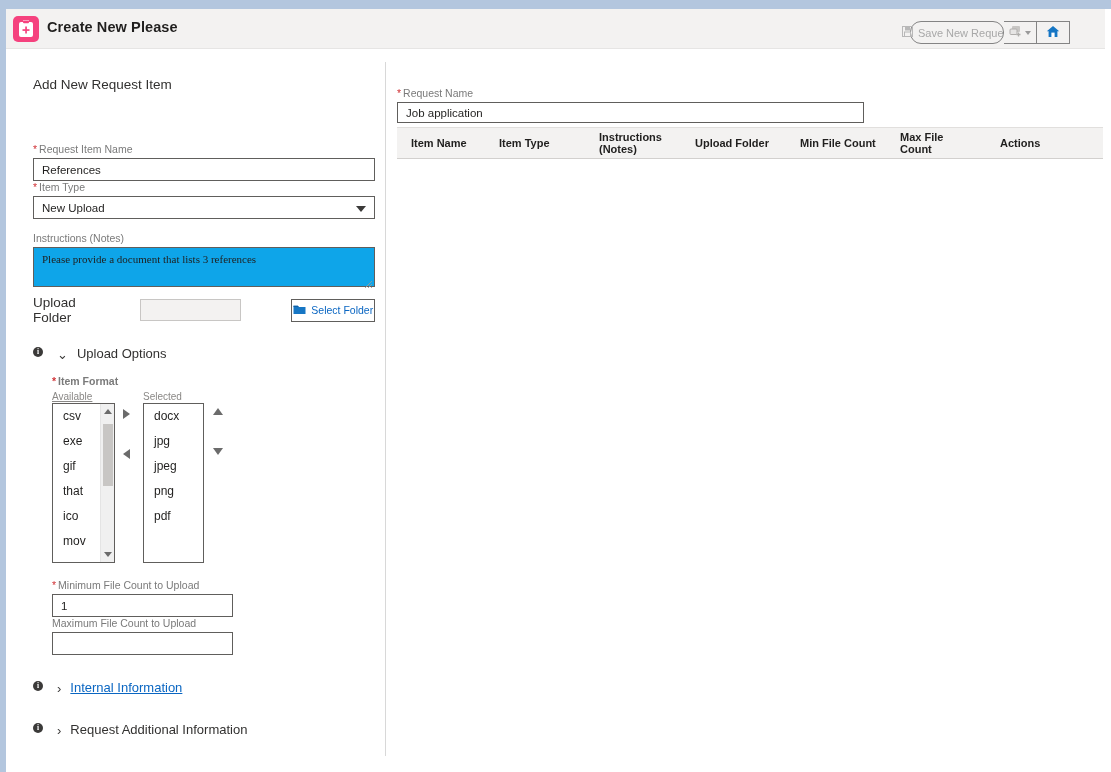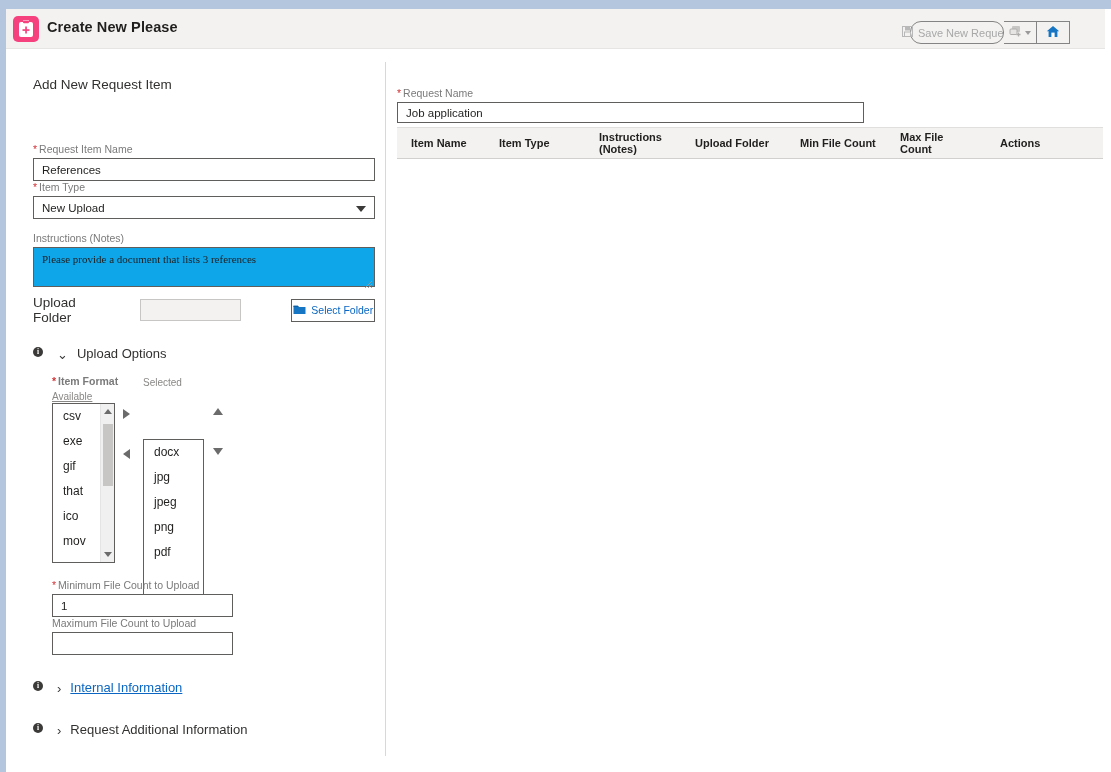--- a/index.html
+++ b/index.html
@@ -171,30 +171,30 @@
   }
   .acc-label.link { color: #0a66c2; text-decoration: underline; cursor: pointer; }
   .acc-upload { top: 298px; }
   .acc-internal { top: 632px; }
   .acc-additional { top: 674px; }
 
   
   .itemformat-label { position: absolute; left: 52px; top: 326px; font-size: 10.5px; color: #7a7a7a; font-weight: bold; }
   .list-cap { position: absolute; font-size: 10px; color: #8a8886; }
   .cap-avail { left: 52px; top: 342px; text-decoration: underline; }
-  .cap-sel { left: 143px; top: 328px; }
+  .cap-sel { left: 143px; top: 342px; }
 
   .listbox {
     position: absolute;
     border: 1px solid #605e5c;
     background: #ffffff;
     overflow: hidden;
   }
   .lb-avail { left: 52px; top: 354px; width: 63px; height: 160px; }
-  .lb-sel { left: 143px; top: 354px; width: 61px; height: 160px; margin-top: 36px; }
+  .lb-sel { left: 143px; top: 354px; width: 61px; height: 160px; }
   .lb-item {
     font-size: 12px; color: #201f1e;
     padding: 4px 0 4px 10px;
     line-height: 17px; height: 25px;
   }
   .lb-scroll {
     position: absolute; right: 0; top: 0;
     width: 14px; height: 100%;
     background: #f0f0f0;
     border-left: 1px solid #e4e4e4;

